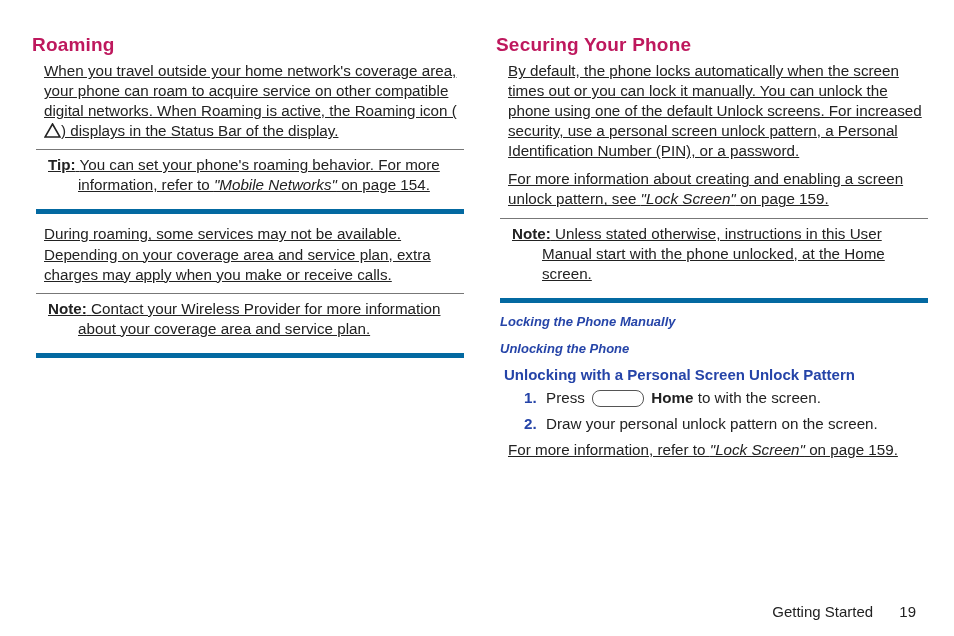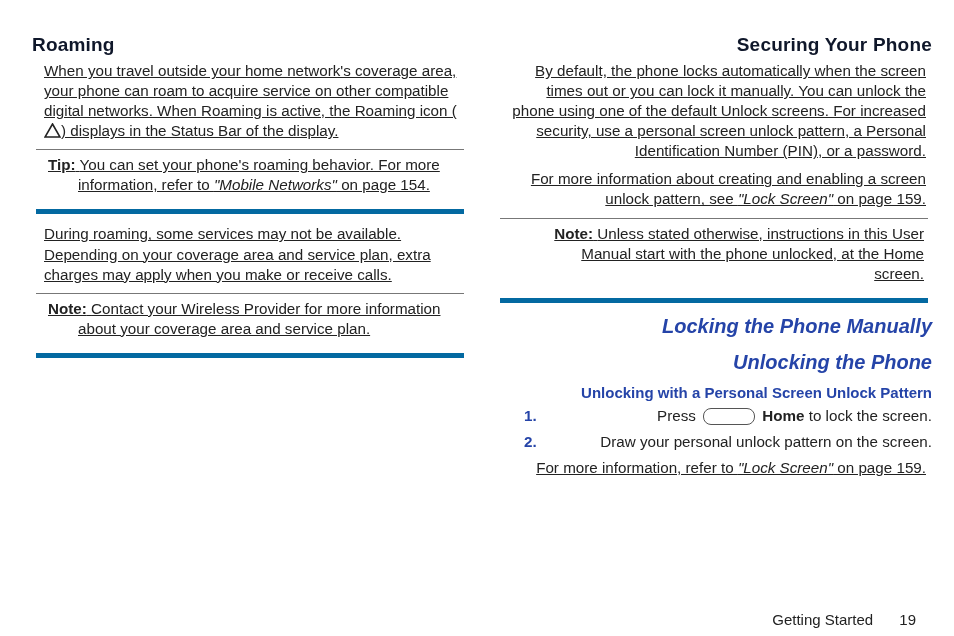--- a/index.html
+++ b/index.html
@@ -22,37 +22,37 @@
   .col {
     width: 440px;
     font-size: 15.2px;
     line-height: 1.32;
     font-stretch: condensed;
   }
   .col + .col { margin-left: 28px; }
   .h1 {
     font-size: 19px;
     font-weight: 900;
-    color: #0f172a;
+    color: #be185d;
     margin: 0 0 4px 0;
     letter-spacing: .2px;
     font-stretch: normal;
   }
   .h2i {
-    font-size: 20px;
+    font-size: 13px;
     font-weight: 800;
     font-style: italic;
     color: #2544a8;
     margin: 10px 0 3px 4px;
   }
   .h3 {
     font-size: 15px;
     font-weight: 800;
     color: #2544a8;
-    margin: 8px 0 3px 20px;
+    margin: 8px 0 3px 8px;
   }
   p { margin: 0 0 8px 0; text-decoration: underline; }
   .body { padding: 0 6px 0 12px; }
   .rule {
     border-top: 1px solid #777;
     border-bottom: 5px solid #0369a1;
     margin: 6px 4px 10px 4px;
     padding: 5px 4px 6px 4px;
   }
   .hang { padding-left: 38px; text-indent: -30px; }
@@ -116,21 +116,21 @@
     position: relative;
     padding: 0 6px 0 52px;
     margin: 0 0 8px 0;
   }
   .bullet-row .sq {
     position:absolute; left:28px; top:5px;
     width:7px; height:7px; border:1.3px solid #444;
   }
   .footer {
     position: absolute;
-    bottom: 8px;
+    bottom: 16px;
     right: 38px;
     font-size: 15px;
     color: #222;
   }
   .footer .pn { margin-left: 22px; }
 </style>
 </head>
 <body>
 
 <div class="page">
@@ -154,21 +154,21 @@
     <p class="body">During roaming, some services may not be available. Depending on your coverage area and service plan, extra charges may apply when you make or receive calls.</p>
 
     <div class="rule">
       <p class="hang">
         <span class="lead">Note:</span>
         <span>Contact your Wireless Provider for more information about your coverage area and service plan.</span>
       </p>
     </div>
   </div>
 
-  <div class="col" style="position:relative;text-align:right;">
+  <div class="col" style="position:relative;">
     <div class="h1">Securing Your Phone</div>
 
     <p class="body">By default, the phone locks automatically when the screen times out or you can lock it manually. You can unlock the phone using one of the default Unlock screens. For increased security, use a personal screen unlock pattern, a Personal Identification Number (PIN), or a password.</p>
 
     <p class="body">
       <span>For more information about creating and enabling a screen unlock pattern, see </span><span class="ref">"Lock Screen"</span><span> on page 159.</span>
     </p>
 
     <div class="rule">
       <p class="hang">
@@ -179,21 +179,21 @@
 
     <div class="h2i">Locking the Phone Manually</div>
 
     <div class="h2i">Unlocking the Phone</div>
 
     <div class="h3">Unlocking with a Personal Screen Unlock Pattern</div>
     <ol class="num">
       <li>
         <span class="nmark">1.</span>
         <span>Press </span><span class="hbtn"></span>
-        <span class="lead">Home</span><span> to lock the screen.</span>
+        <span class="lead">Home</span><span> to with the screen.</span>
       </li>
       <li>
         <span class="nmark">2.</span>
         <span>Draw your personal unlock pattern on the screen.</span>
       </li>
     </ol>
 
     <p class="body">
       <span>For more information, refer to </span><span class="ref">"Lock Screen"</span><span> on page 159.</span>
     </p>

